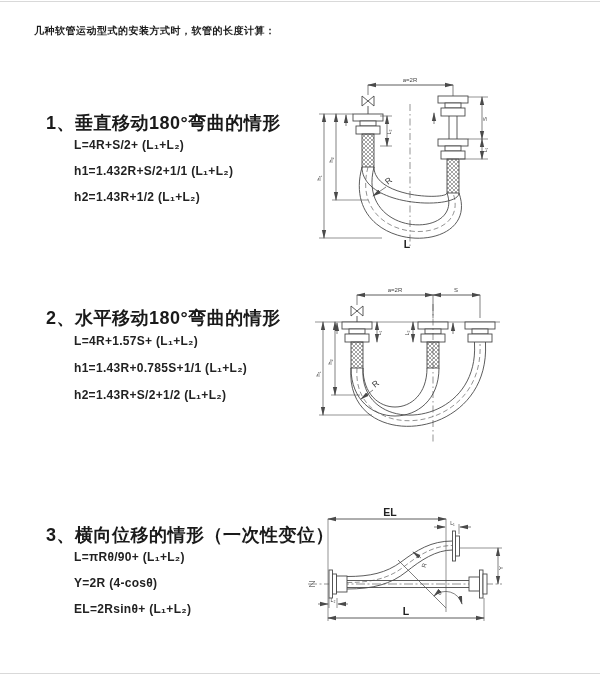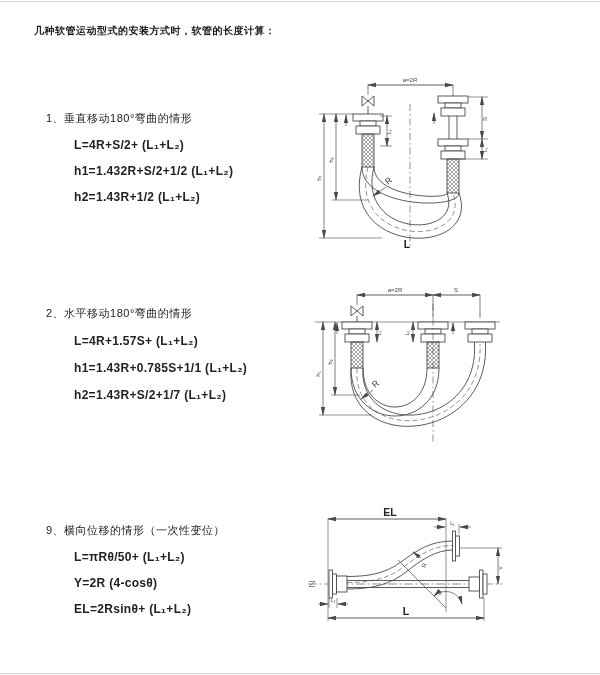--- a/index.html
+++ b/index.html
@@ -7,21 +7,21 @@
     width:600px;height:675px;position:relative;background:#ffffff;
     font-family:"Liberation Sans","DejaVu Sans",sans-serif;color:#1a1a1a;
     overflow:hidden;
   }
   .edge{position:absolute;left:0;width:600px;height:1px;background:#d9d9d9;}
   .doc-title{
     position:absolute;left:34px;top:24px;font-size:10px;font-weight:700;
     letter-spacing:0.5px;white-space:nowrap;
   }
   .sec-heading{
-    position:absolute;left:46px;font-size:11px;font-weight:400;
+    position:absolute;left:46px;font-size:18px;font-weight:700;
     letter-spacing:0.5px;white-space:nowrap;
   }
   .formula{
     position:absolute;left:74px;font-size:12px;font-weight:700;
     letter-spacing:0.3px;white-space:nowrap;color:#222;
   }
   svg{position:absolute;}
   svg text{
     font-family:"Liberation Sans","DejaVu Sans",sans-serif;
     fill:#333;font-weight:700;
@@ -34,30 +34,30 @@
 </head>
 <body>
 
 <div class="edge" style="top:1px"></div>
 <div class="edge" style="bottom:1px"></div>
 
 <div class="doc-title">几种软管运动型式的安装方式时，软管的长度计算：</div>
 
 <div class="sec-heading" style="top:111px">1、垂直移动180°弯曲的情形</div>
 <div class="formula" style="top:138px">L=4R+S/2+ (L₁+L₂)</div>
-<div class="formula" style="top:164px">h1=1.432R+S/2+1/2 (L₁+L₂)</div>
+<div class="formula" style="top:164px">h1=1.432R+S/2+1/1 (L₁+L₂)</div>
 <div class="formula" style="top:190px">h2=1.43R+1/2 (L₁+L₂)</div>
 
 <div class="sec-heading" style="top:306px">2、水平移动180°弯曲的情形</div>
 <div class="formula" style="top:334px">L=4R+1.57S+ (L₁+L₂)</div>
 <div class="formula" style="top:361px">h1=1.43R+0.785S+1/1 (L₁+L₂)</div>
-<div class="formula" style="top:388px">h2=1.43R+S/2+1/7 (L₁+L₂)</div>
-
-<div class="sec-heading" style="top:523px">9、横向位移的情形（一次性变位）</div>
-<div class="formula" style="top:550px">L=πRθ/50+ (L₁+L₂)</div>
+<div class="formula" style="top:388px">h2=1.43R+S/2+1/2 (L₁+L₂)</div>
+
+<div class="sec-heading" style="top:523px">3、横向位移的情形（一次性变位）</div>
+<div class="formula" style="top:550px">L=πRθ/90+ (L₁+L₂)</div>
 <div class="formula" style="top:576px">Y=2R (4-cosθ)</div>
 <div class="formula" style="top:602px">EL=2Rsinθ+ (L₁+L₂)</div>
 
 <svg style="left:310px;top:66px" width="290" height="195" viewBox="0 0 290 195">
   <defs>
     <marker id="ar1" viewBox="0 0 10 6" refX="9" refY="3" markerWidth="9" markerHeight="6" orient="auto-start-reverse" markerUnits="userSpaceOnUse">
       <path d="M0,0.6 L10,3 L0,5.4 Z" fill="#4a4a4a"></path>
     </marker>
     <pattern id="hatch1" patternUnits="userSpaceOnUse" width="4" height="4">
       <path d="M0,0 L4,4 M4,0 L0,4" stroke="#666" stroke-width="0.6"></path>

